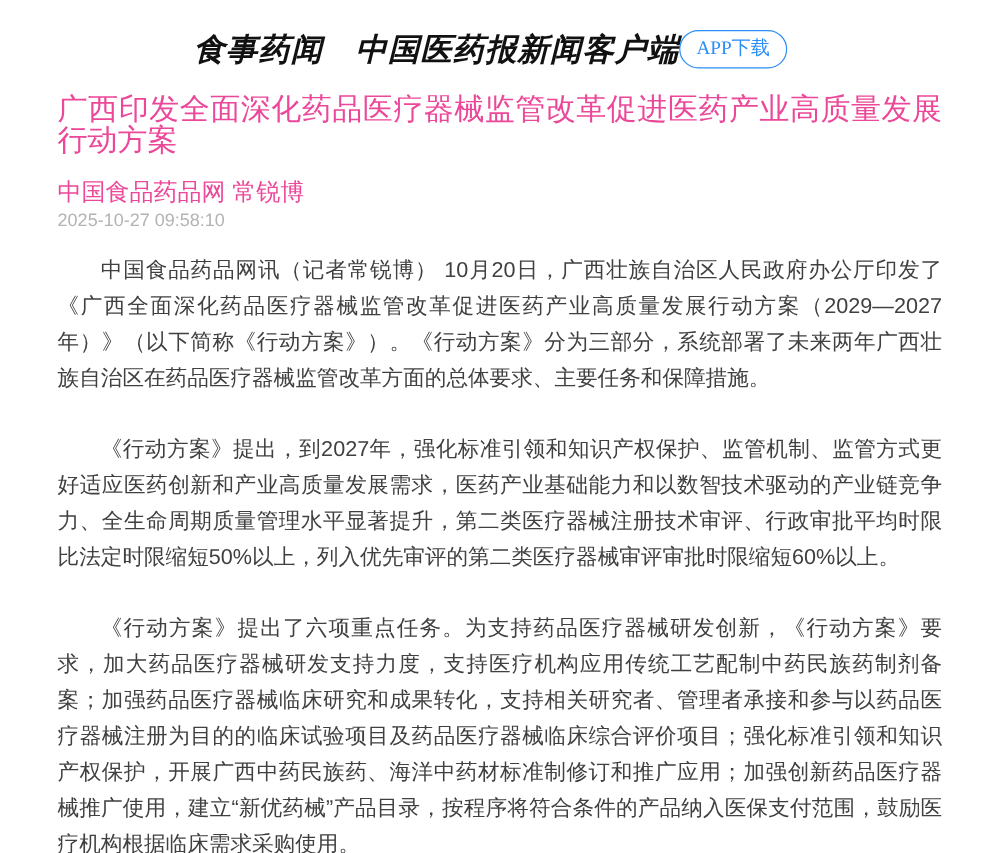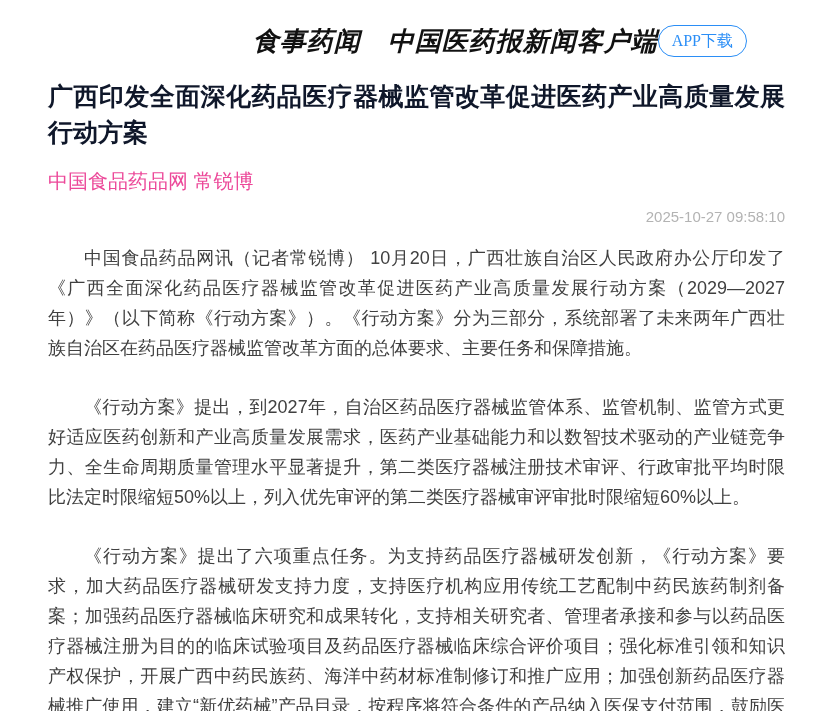--- a/index.html
+++ b/index.html
@@ -13,21 +13,21 @@
   .page {
     width: 832px;
     height: 711px;
     background: #ffffff;
     position: relative;
   }
   
   .topbar {
     display: flex;
     align-items: center;
-    justify-content: flex-end;
+    justify-content: center;
     padding: 28px 85px 10px 70px;
     height: 64px;
   }
   .logo {
     font-family: "DejaVu Serif", serif;
     font-style: italic;
     font-weight: 600;
     font-size: 26px;
     letter-spacing: 1px;
     color: #111111;
@@ -44,37 +44,36 @@
     padding: 7px 13px;
     cursor: pointer;
     white-space: nowrap;
   }
   
   .article {
     padding: 14px 47px 0 48px;
   }
   .title {
     font-size: 25px;
-    font-weight: 700;
-    color: #0f172a;
-    line-height: 36px;
+    font-weight: 400;
+    color: #ec4899;
+    line-height: 26px;
     text-align: justify;
   }
   .meta { margin-top: 22px; }
   .source {
     font-size: 20px;
     color: #ec4899;
     line-height: 18px;
   }
   .date {
     font-size: 15px;
     color: #b3b3b3;
     line-height: 19px;
-    margin-top: 17px;
-    text-align: right;
+    margin-top: 4px;
   }
   .para {
     margin-top: 29px;
     font-size: 18px;
     color: #404040;
     line-height: 30px;
     text-align: justify;
     text-indent: 2em;
   }
   .para:first-of-type { margin-top: 17px; }
@@ -91,17 +90,17 @@
 
   <main class="article">
     <h1 class="title">广西印发全面深化药品医疗器械监管改革促进医药产业高质量发展行动方案</h1>
 
     <div class="meta">
       <div class="source">中国食品药品网 常锐博</div>
       <div class="date">2025-10-27 09:58:10</div>
     </div>
 
     <p class="para">中国食品药品网讯（记者常锐博） 10月20日，广西壮族自治区人民政府办公厅印发了《广西全面深化药品医疗器械监管改革促进医药产业高质量发展行动方案（2029—2027年）》（以下简称《行动方案》）。《行动方案》分为三部分，系统部署了未来两年广西壮族自治区在药品医疗器械监管改革方面的总体要求、主要任务和保障措施。</p>
-    <p class="para">《行动方案》提出，到2027年，自治区药品医疗器械监管体系、监管机制、监管方式更好适应医药创新和产业高质量发展需求，医药产业基础能力和以数智技术驱动的产业链竞争力、全生命周期质量管理水平显著提升，第二类医疗器械注册技术审评、行政审批平均时限比法定时限缩短50%以上，列入优先审评的第二类医疗器械审评审批时限缩短60%以上。</p>
+    <p class="para">《行动方案》提出，到2027年，强化标准引领和知识产权保护、监管机制、监管方式更好适应医药创新和产业高质量发展需求，医药产业基础能力和以数智技术驱动的产业链竞争力、全生命周期质量管理水平显著提升，第二类医疗器械注册技术审评、行政审批平均时限比法定时限缩短50%以上，列入优先审评的第二类医疗器械审评审批时限缩短60%以上。</p>
     <p class="para">《行动方案》提出了六项重点任务。为支持药品医疗器械研发创新，《行动方案》要求，加大药品医疗器械研发支持力度，支持医疗机构应用传统工艺配制中药民族药制剂备案；加强药品医疗器械临床研究和成果转化，支持相关研究者、管理者承接和参与以药品医疗器械注册为目的的临床试验项目及药品医疗器械临床综合评价项目；强化标准引领和知识产权保护，开展广西中药民族药、海洋中药材标准制修订和推广应用；加强创新药品医疗器械推广使用，建立“新优药械”产品目录，按程序将符合条件的产品纳入医保支付范围，鼓励医疗机构根据临床需求采购使用。</p>
   </main>
 
 </div>
 
 </body></html>

